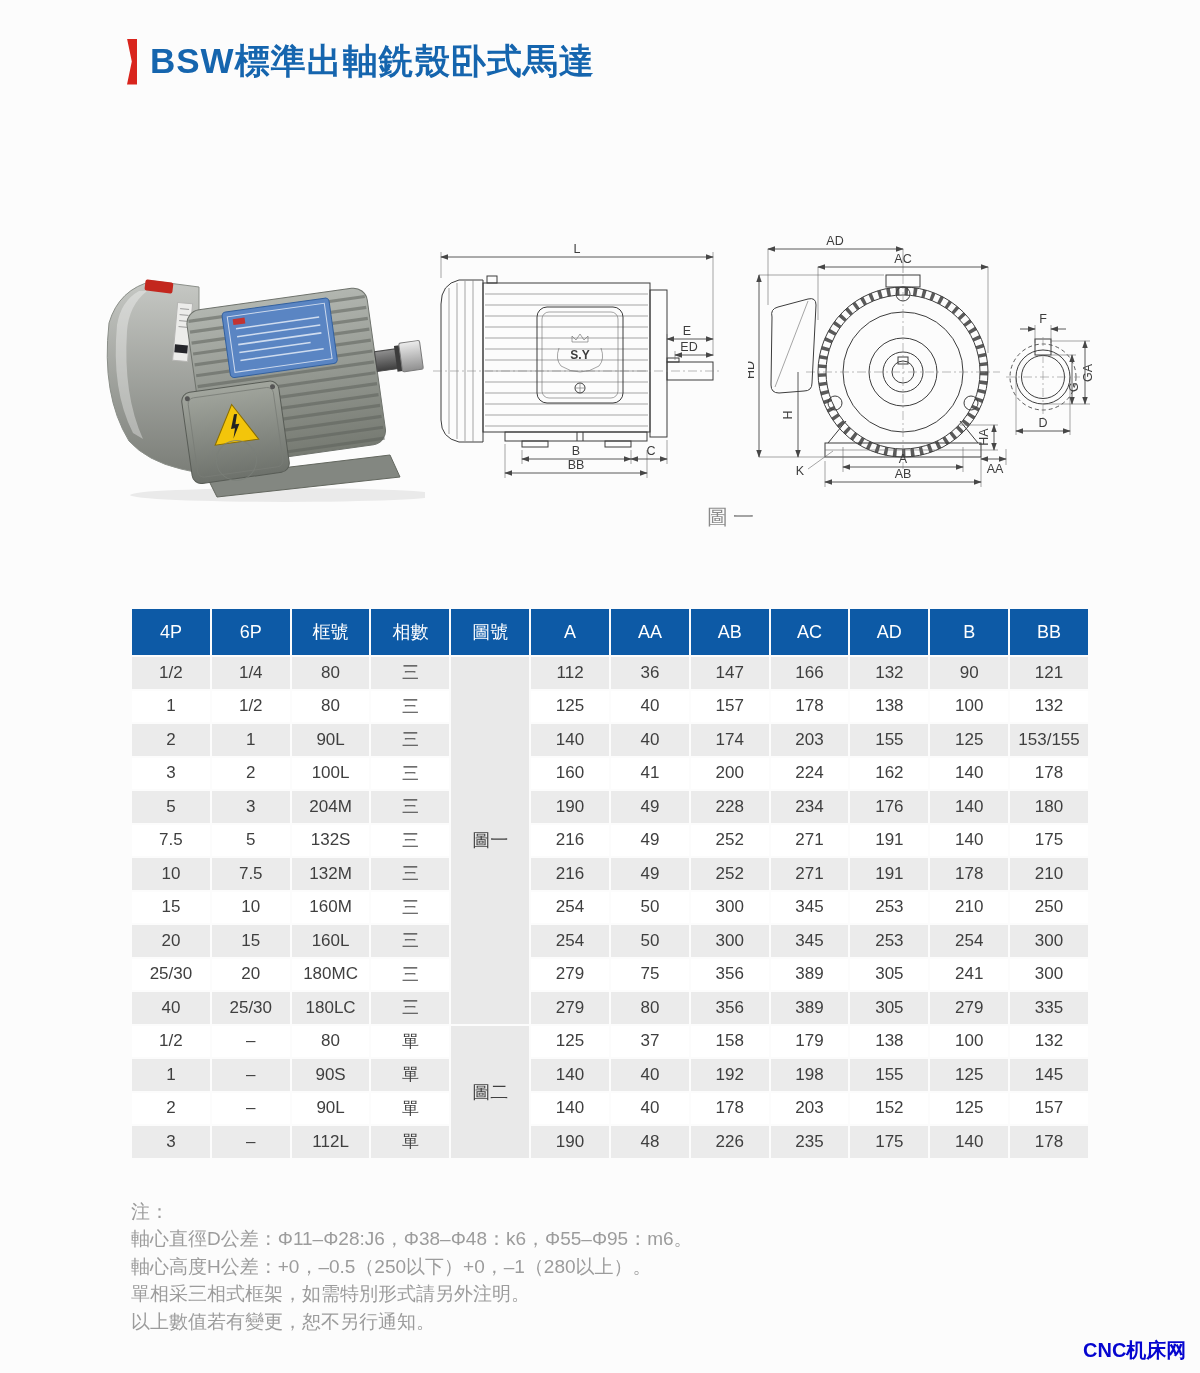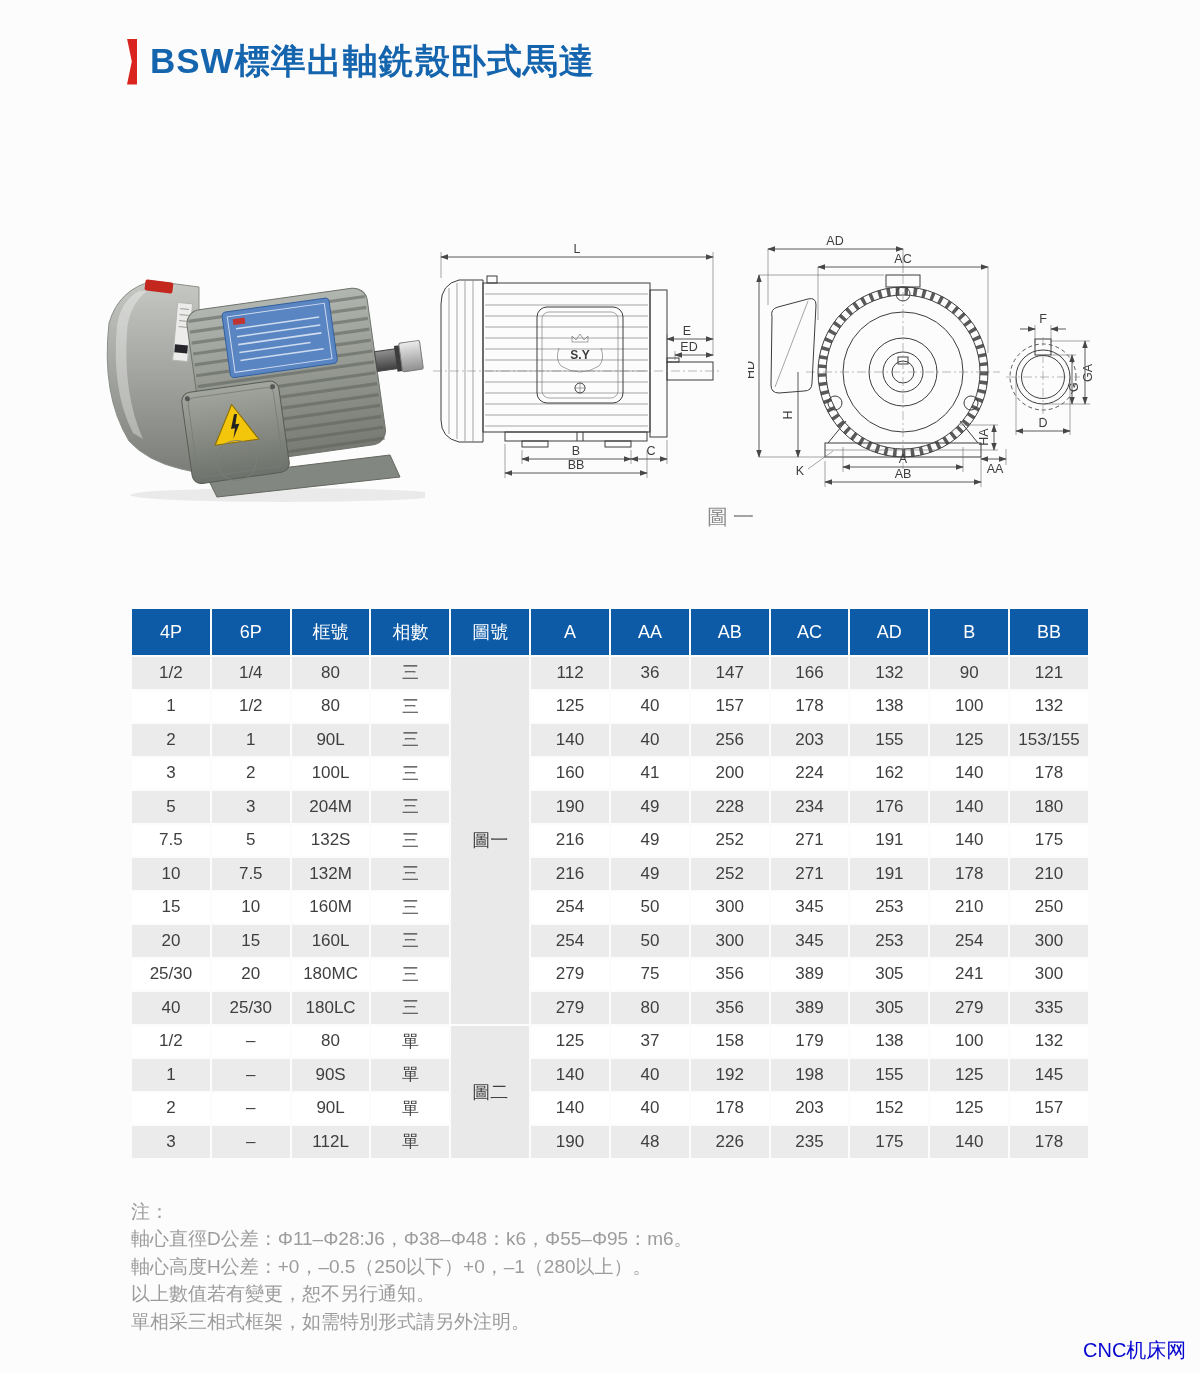--- a/index.html
+++ b/index.html
@@ -44,21 +44,21 @@
   }
   .spec-table tbody tr:nth-child(odd) td { background:#ebebeb; }
   .spec-table td.fig-cell { background:#e9e9e9 !important; font-size:18px; }
 
   
   .notes { position:absolute; left:131px; top:1198px; font-size:19px; color:#9c9c9c; line-height:27.4px; }
 
   
   .watermark {
     position:absolute; left:1083px; top:1337px;
-    font-size:20px; font-weight:normal; color:#0505cf; text-decoration:none;
+    font-size:20px; font-weight:bold; color:#0505cf; text-decoration:none;
   }
 </style>
 </head>
 <body>
 
 <div class="page">
 
   <div class="title-row">
     <span class="red-mark"></span>
     <h1 class="page-title">BSW標準出軸銑殼卧式馬達</h1>
@@ -289,21 +289,21 @@
           <td>100</td>
           <td>132</td>
         </tr>
         <tr>
           <td>2</td>
           <td>1</td>
           <td>90L</td>
           <td>三</td>
           <td>140</td>
           <td>40</td>
-          <td>256</td>
+          <td>174</td>
           <td>203</td>
           <td>155</td>
           <td>125</td>
           <td>153/155</td>
         </tr>
         <tr>
           <td>3</td>
           <td>2</td>
           <td>100L</td>
           <td>三</td>
@@ -459,18 +459,18 @@
           <td>140</td>
           <td>178</td>
         </tr>
       </tbody>
   </table>
 
   <div class="notes">
     <div>注：</div>
     <div>軸心直徑D公差：Φ11–Φ28:J6，Φ38–Φ48：k6，Φ55–Φ95：m6。</div>
     <div>軸心高度H公差：+0，–0.5（250以下）+0，–1（280以上）。</div>
+    <div>單相采三相式框架，如需特別形式請另外注明。</div>
     <div>以上數值若有變更，恕不另行通知。</div>
-    <div>單相采三相式框架，如需特別形式請另外注明。</div>
   </div>
 
   <a class="watermark">CNC机床网</a>
 </div>
 
 </body></html>

